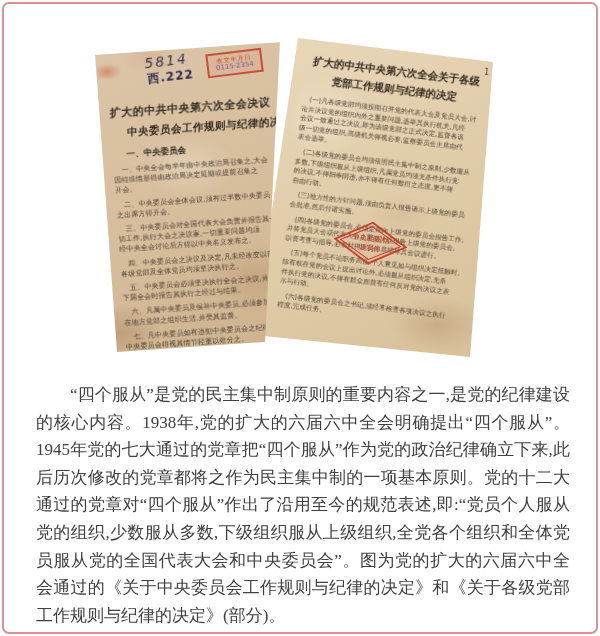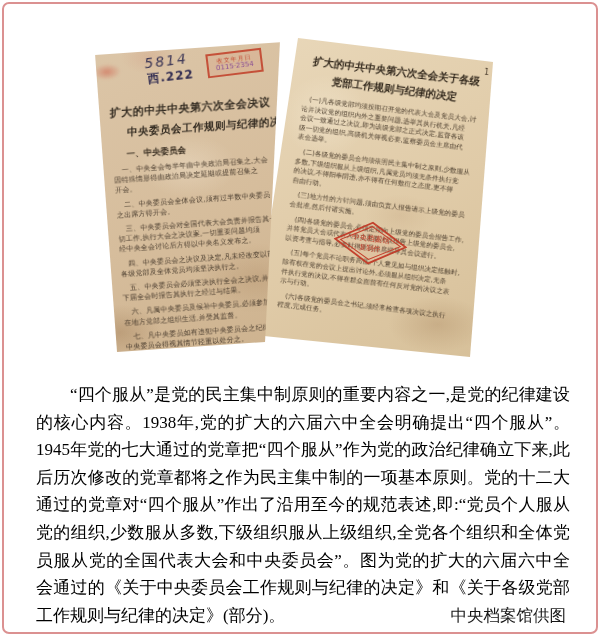--- a/index.html
+++ b/index.html
@@ -106,21 +106,21 @@
   .r-body .hline:first-child { text-indent:7px; }
 
   .diamond-stamp {
     position:absolute; left:48px; top:158px; width:74px; height:44px;
     z-index:3; opacity:.95;
   }
 
   .caption {
     position:absolute; left:36px; right:30px; top:381px;
     font-size:17px; line-height:27.6px; text-align:justify; text-indent:2em;
-    color:#000000;
+    color:#404040;
   }
   .credit {
     position:absolute; right:34px; top:605px; font-size:16.5px; color:#161616;
   }
 </style>
 </head>
 <body>
 
 <div class="page">
   <div class="frame-border"></div>
@@ -224,14 +224,13 @@
           <polygon points="37,5.5 67,22 37,38.5 7,22" fill="none" stroke="#c23b28" stroke-width="1.1"></polygon>
           <text x="37" y="20" text-anchor="middle" font-size="7.6" fill="#c23b28" font-family="DejaVu Sans, sans-serif">中央档案馆</text>
           <text x="37" y="29.5" text-anchor="middle" font-size="7.2" fill="#c23b28" font-family="DejaVu Sans, sans-serif">复制件</text>
         </svg>
       </div>
     </div>
 
   </div>
 
   <div class="caption">“四个服从”是党的民主集中制原则的重要内容之一,是党的纪律建设的核心内容。1938年,党的扩大的六届六中全会明确提出“四个服从”。1945年党的七大通过的党章把“四个服从”作为党的政治纪律确立下来,此后历次修改的党章都将之作为民主集中制的一项基本原则。党的十二大通过的党章对“四个服从”作出了沿用至今的规范表述,即:“党员个人服从党的组织,少数服从多数,下级组织服从上级组织,全党各个组织和全体党员服从党的全国代表大会和中央委员会”。图为党的扩大的六届六中全会通过的《关于中央委员会工作规则与纪律的决定》和《关于各级党部工作规则与纪律的决定》(部分)。</div>
-  <div class="credit">中央档案馆供图</div>
 </div>
 
 </body></html>

